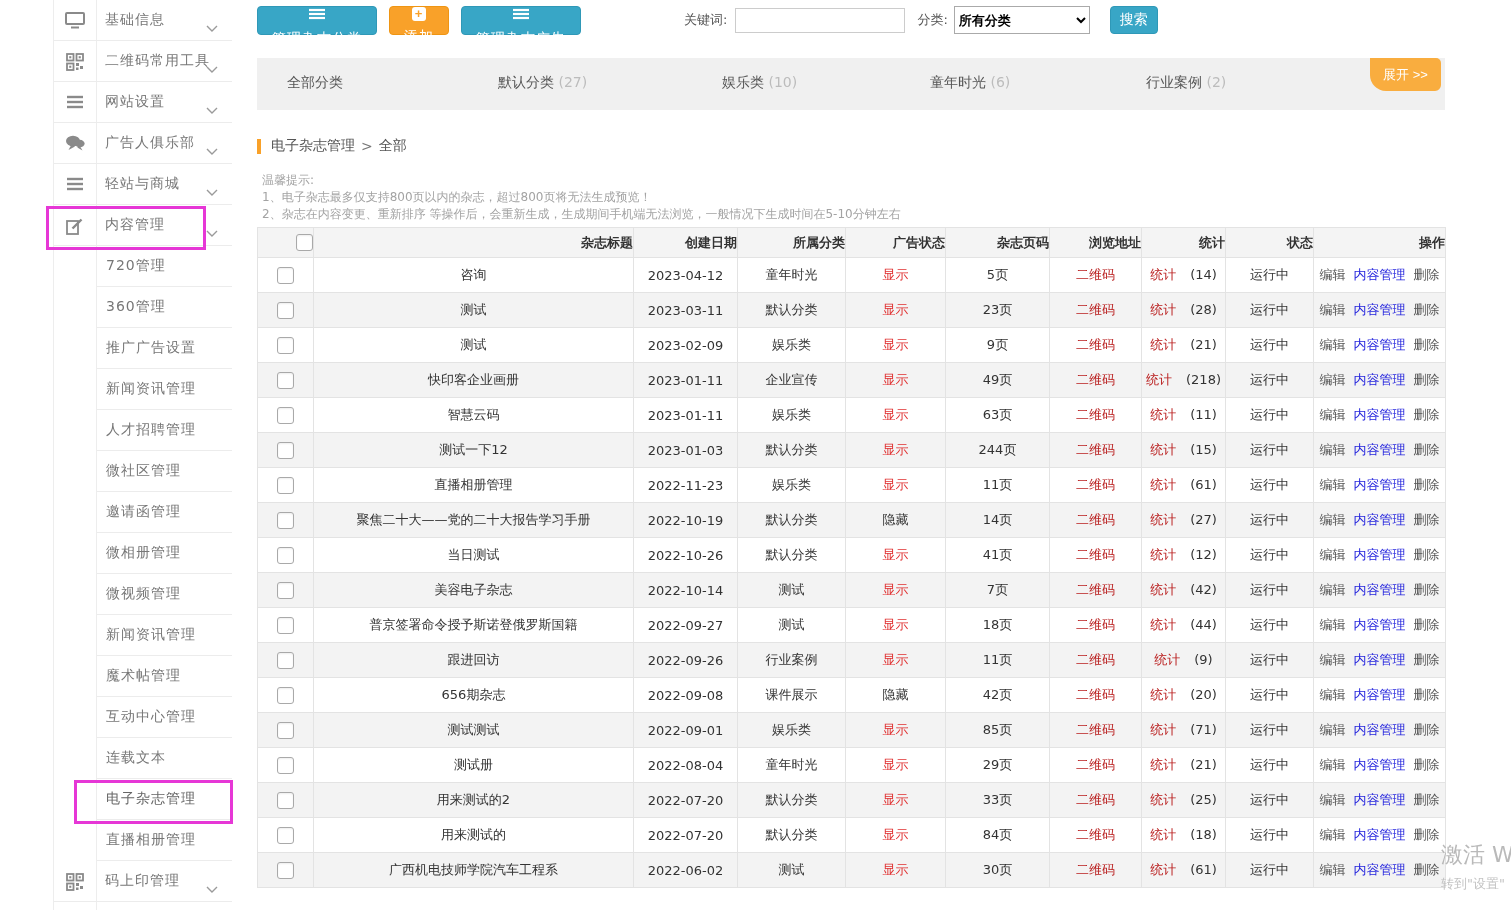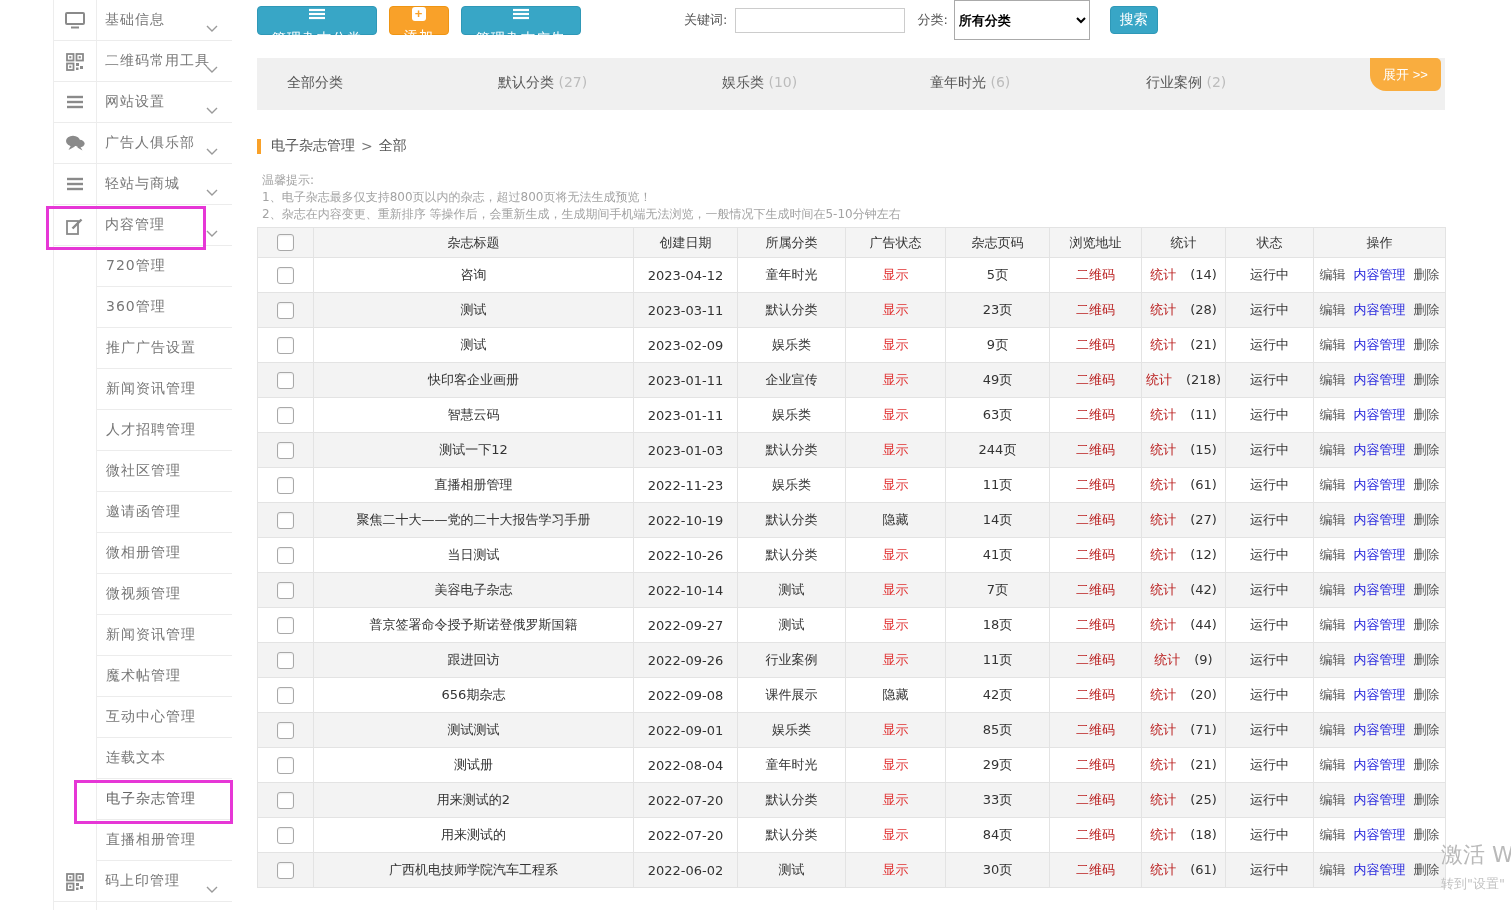--- a/index.html
+++ b/index.html
@@ -27,42 +27,42 @@
   .btn { height:29px; display:inline-flex; align-items:center; gap:7px; color:#fff; font-size:14px;
          padding:0 14px; border-radius:4px; cursor:pointer; letter-spacing:1px; border:1px solid transparent;flex-direction:column; }
   .btn-teal { background:#38a6c6; border-color:#2f98b7; }
   .btn-orange { background:#f9a129; border-color:#ef9513; }
   .plus-badge { display:inline-block; width:14px; height:14px; background:#fff; color:#f9a129;
                 border-radius:3px; font-weight:bold; font-size:13px; line-height:14px; text-align:center; }
   .kw-label, .cat-label { font-size:13px; color:#555; }
   .kw-label { margin-left:103px; }
   .kw-input { width:170px; height:25px; border:1px solid #ccc; margin-left:8px; padding:0 6px; font-size:13px; }
   .cat-label { margin-left:12px; }
-  .cat-select { width:136px; height:40px; margin-left:6px; font-size:13px; font-weight:bold; border:1px solid #aaa; background:#fff; }
+  .cat-select { width:136px; height:28px; margin-left:6px; font-size:13px; font-weight:bold; border:1px solid #aaa; background:#fff; }
   .search-btn { width:48px; height:28px; margin-left:20px; background:#38a6c6; border:1px solid #2f98b7;
                 color:#fff; font-size:14px; border-radius:4px; cursor:pointer; }
 
   
   .catbar { position:absolute; left:257px; top:58px; width:1188px; height:52px; background:#f0f0f0; }
   .cat-tab { position:absolute; top:16px; font-size:14px; color:#555; cursor:pointer; white-space:nowrap; }
   .cat-count { color:#bcbcbc; }
   .expand-btn { position:absolute; right:4px; top:0; width:71px; height:33px; background:#f9ad3f; border:none;
                 color:#fff; font-size:13px; border-radius:0 5px 6px 16px; cursor:pointer; }
 
   
   .crumb { position:absolute; left:257px; top:137px; display:flex; align-items:center; font-size:14px; color:#555; }
   .crumb-bar { width:4px; height:15px; background:#f9a129; margin-right:10px; }
   .crumb .sep { margin:0 6px; color:#777; }
   .notice { position:absolute; left:262px; top:172px; font-size:12px; color:#a3a3a3; line-height:17px; white-space:nowrap; }
 
   
   .tablewrap { position:absolute; left:257px; top:227px; width:1188px; }
   table { border-collapse:collapse; table-layout:fixed; width:1188px; font-size:13px; color:#333; }
   th, td { border:1px solid #e3e3e3; text-align:center; overflow:hidden; white-space:nowrap; }
-  thead th { background:#f4f4f4; height:30px; font-weight:normal; font-size:13px; color:#333; }
+  thead th { background:#f4f4f4; height:30px; font-weight:bold; font-size:13px; color:#333;text-align:right; }
   tbody td { height:35px; background:#fff; }
   tbody tr.alt td { background:#f3f3f3; }
   .cb { display:inline-block; width:17px; height:17px; background:#fff; border:1px solid #a9a9a9;
         border-radius:3px; box-shadow:inset 0 1px 2px rgba(0,0,0,.07); vertical-align:middle; cursor:pointer; }
   a.blue { color:#b91c1c; cursor:pointer; }
   .red { color:#e03030; cursor:pointer; }
   .dark { color:#333; cursor:pointer; }
   .stats-n { color:#333; margin-left:14px; }
   .act-gray { color:#555; margin:0 4px; cursor:pointer; }
   .act-blue { color:#2424dd; margin:0 4px; cursor:pointer; }

